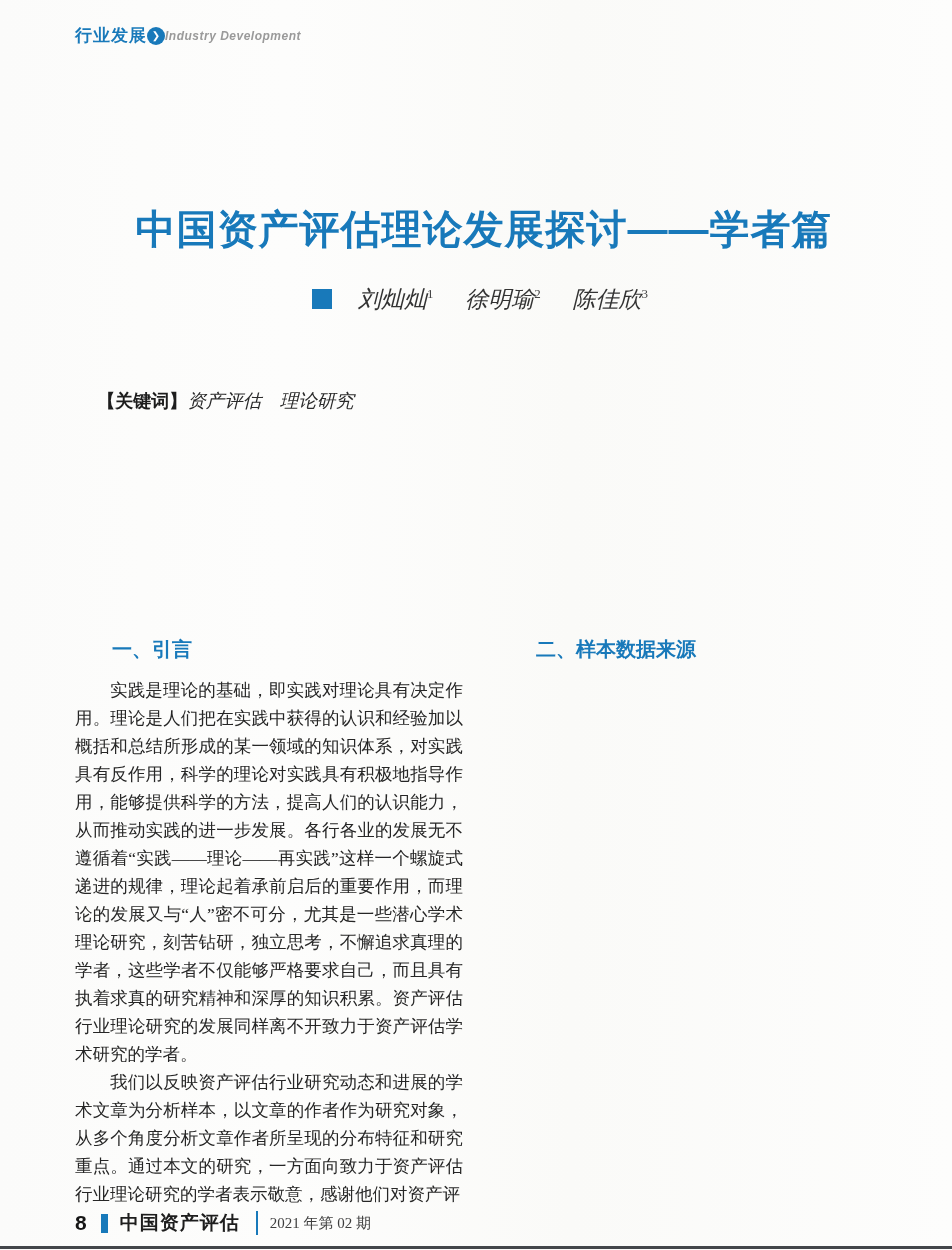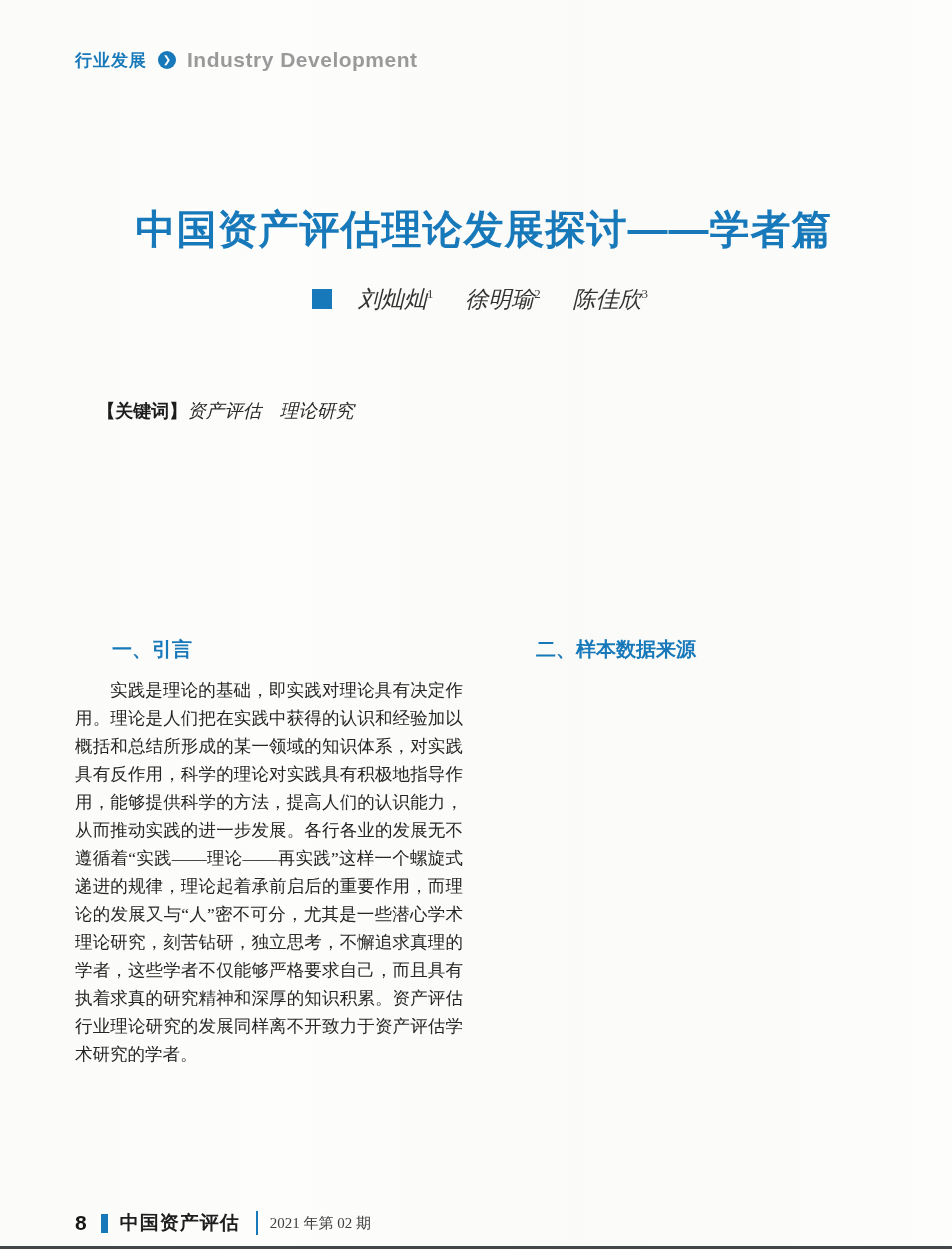--- a/index.html
+++ b/index.html
@@ -12,39 +12,39 @@
     background: linear-gradient(90deg, #fbfbfa 0%, #fdfdfc 30%, #fafaf8 60%, #fdfdfc 100%);
     overflow: hidden;
     font-family: "Liberation Serif", "DejaVu Serif", serif;
     color: #262626;
   }
 
   
   .header {
     position: absolute;
     top: 24px; left: 75px;
-    display: flex; align-items: center; gap: 11px; margin-top: 24px;
+    display: flex; align-items: center; 
   }
   .header .cat-cn {
     font-family: "Liberation Sans", "DejaVu Sans", sans-serif;
     font-weight: bold; font-size: 17px; color: var(--accent);
     letter-spacing: 1px;
   }
   .header .cat-icon {
     width: 18px; height: 18px; border-radius: 50%;
     background: var(--accent);
     display: flex; align-items: center; justify-content: center;
     color: #fff; font-size: 10px; font-weight: bold;
     font-family: "DejaVu Sans", sans-serif;
     line-height: 1;
   }
   .header .cat-en {
     font-family: "Liberation Sans", "DejaVu Sans", sans-serif;
-    font-weight: bold; 
-    font-size: 21px; color: #9a9a9a; letter-spacing: 0.5px;
+    font-weight: bold; font-style: italic;
+    font-size: 12px; color: #9a9a9a; letter-spacing: 0.5px;
   }
 
   
   .title {
     position: absolute;
     top: 202px; left: 0; width: 100%;
     text-align: center;
     font-family: "Liberation Sans", "DejaVu Sans", sans-serif;
     font-weight: bold; font-size: 40px;
     color: var(--accent); letter-spacing: 1px; margin-left: 8px;
@@ -73,21 +73,21 @@
     top: 385px; left: 75px; width: 812px;
     font-size: 18.5px; line-height: 31px;
     text-align: justify;
   }
   .abstract p.abs-body { text-indent: 1.2em; font-style: italic; color: #2b2b2b; }
   .abstract .label {
     font-style: normal; font-weight: bold; color: #1d1d1d;
     font-family: "Liberation Sans", "DejaVu Sans", sans-serif;
     font-size: 18px;
   }
-  .abstract p.keywords { text-indent: 1.2em; font-style: italic; color: #2b2b2b; margin-top: 11px; }
+  .abstract p.keywords { text-indent: 1.2em; font-style: italic; color: #2b2b2b; margin-top: 1px; }
 
   
   .columns {
     position: absolute;
     top: 628px; left: 75px; width: 812px;
     display: flex; gap: 36px;
   }
   .col { width: 396px; }
   .section-heading {
     font-family: "Liberation Sans", "DejaVu Sans", sans-serif;
@@ -156,20 +156,21 @@
   </div>
 
   <div class="abstract">
     <p class="keywords"><span class="label">【关键词】</span><span>资产评估　理论研究</span></p>
   </div>
 
   <div class="columns">
     <div class="col">
       <h2 class="section-heading">一、引言</h2>
       <p class="body-para">实践是理论的基础，即实践对理论具有决定作用。理论是人们把在实践中获得的认识和经验加以概括和总结所形成的某一领域的知识体系，对实践具有反作用，科学的理论对实践具有积极地指导作用，能够提供科学的方法，提高人们的认识能力，从而推动实践的进一步发展。各行各业的发展无不遵循着“实践——理论——再实践”这样一个螺旋式递进的规律，理论起着承前启后的重要作用，而理论的发展又与“人”密不可分，尤其是一些潜心学术理论研究，刻苦钻研，独立思考，不懈追求真理的学者，这些学者不仅能够严格要求自己，而且具有执着求真的研究精神和深厚的知识积累。资产评估行业理论研究的发展同样离不开致力于资产评估学术研究的学者。</p>
+      <p class="body-para">我们以反映资产评估行业研究动态和进展的学术文章为分析样本，以文章的作者作为研究对象，从多个角度分析文章作者所呈现的分布特征和研究重点。通过本文的研究，一方面向致力于资产评估行业理论研究的学者表示敬意，感谢他们对资产评</p>
     </div>
     <div class="col">
       <h2 class="section-heading">二、样本数据来源</h2>
     </div>
   </div>
 
   <div class="footer">
     <span class="page-num">8</span>
     <span class="bar"></span>
     <span class="journal">中国资产评估</span>

